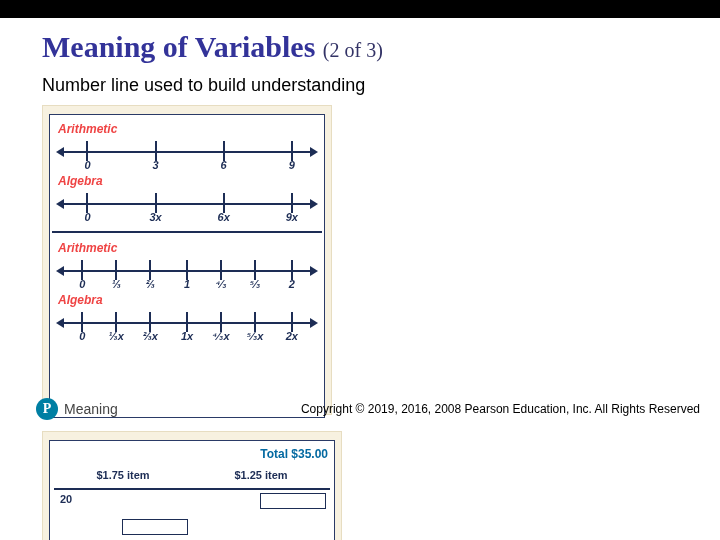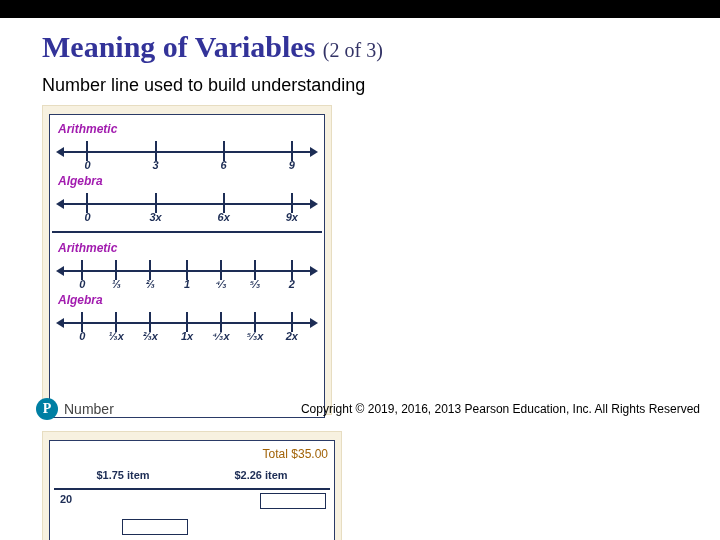--- a/index.html
+++ b/index.html
@@ -63,21 +63,21 @@
   }
 
   
   .nl-fig { width: 290px; height: 310px; }
   .nl-fig .inner-box { height: 296px; padding: 4px 6px 2px 6px; }
   .nl-group { margin-bottom: 2px; }
   .nl-label {
     font-weight: bold;
     font-style: italic;
     font-size: 12px;
-    color: #a21caf;
+    color: #ef4444;
     margin: 3px 0 1px 2px;
   }
   .numberline {
     position: relative;
     height: 34px;
   }
   .nline {
     position: absolute;
     left: 4px; right: 4px;
     top: 14px;
@@ -114,23 +114,23 @@
     height: 0;
     border-top: 2px solid #1d2d55;
     margin: 8px -4px;
   }
 
   
   .tbl-fig { width: 300px; height: 310px; }
   .tbl-fig .inner-box { height: 296px; position: relative; }
   .tbl-total {
     text-align: right;
-    font-weight: normal;
+    font-weight: bold;
     font-size: 12px;
-    color: #a16207;
+    color: #0369a1;
     margin: 0 2px 2px 0;
   }
   .gtable {
     width: 100%;
     height: 266px;
     border-collapse: collapse;
     table-layout: fixed;
   }
   .gtable td, .gtable th {
     border: none;
@@ -318,21 +318,21 @@
     <div class="col">
 
       <div class="figure-box tbl-fig">
         <div class="inner-box">
           <div class="tbl-total">Total $35.00</div>
 
           <table class="gtable">
             <tbody>
                 <tr class="hline-bot">
               <td class="colhead">$1.75 item</td>
-              <td class="colhead vline">$2.26 item</td>
+              <td class="colhead vline">$1.25 item</td>
             </tr>
             <tr>
               <td>
                     <span class="leftval">20</span>
                   </td>
               <td class="vline">
                     <div class="cellbox"></div>
                   </td>
             </tr>
             <tr>
@@ -382,17 +382,17 @@
           </tbody>
             </table>
         </div>
       </div>
     </div>
 
   </div>
 
   <div class="brand">
     <div class="brand-logo">P</div>
-    <div class="brand-text">Number</div>
+    <div class="brand-text">Meaning</div>
   </div>
 
-  <div class="copyright">Copyright © 2019, 2016, 2013 Pearson Education, Inc. All Rights Reserved</div>
+  <div class="copyright">Copyright © 2019, 2016, 2008 Pearson Education, Inc. All Rights Reserved</div>
 </div>
 
 </body></html>

